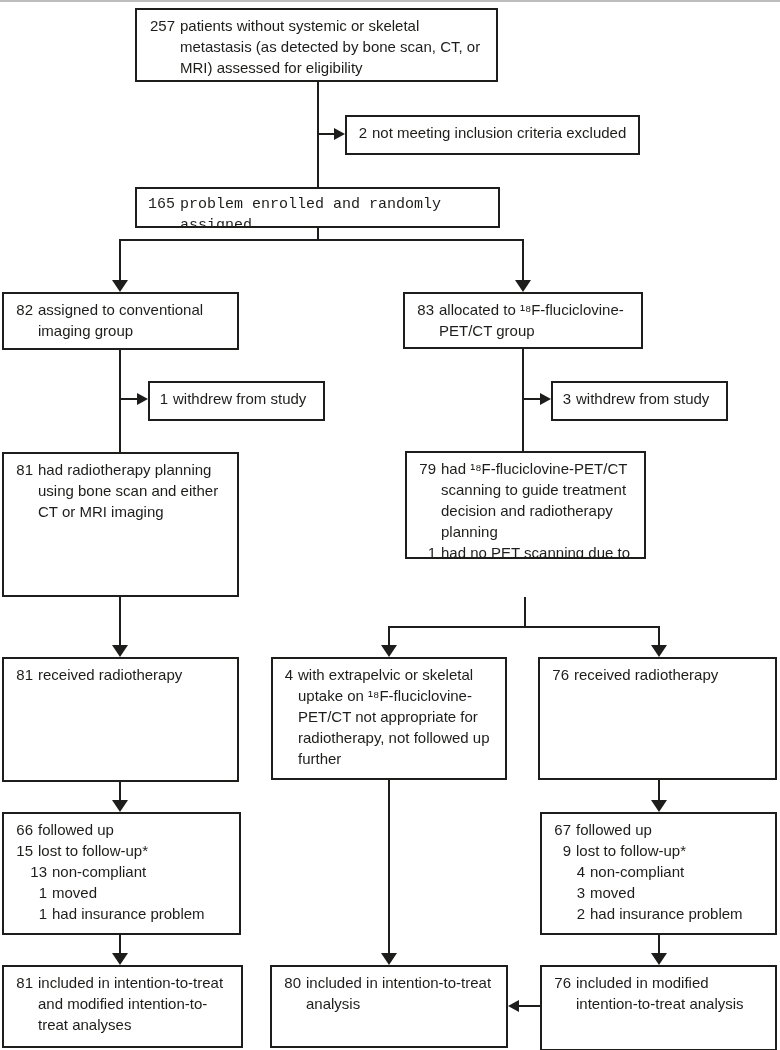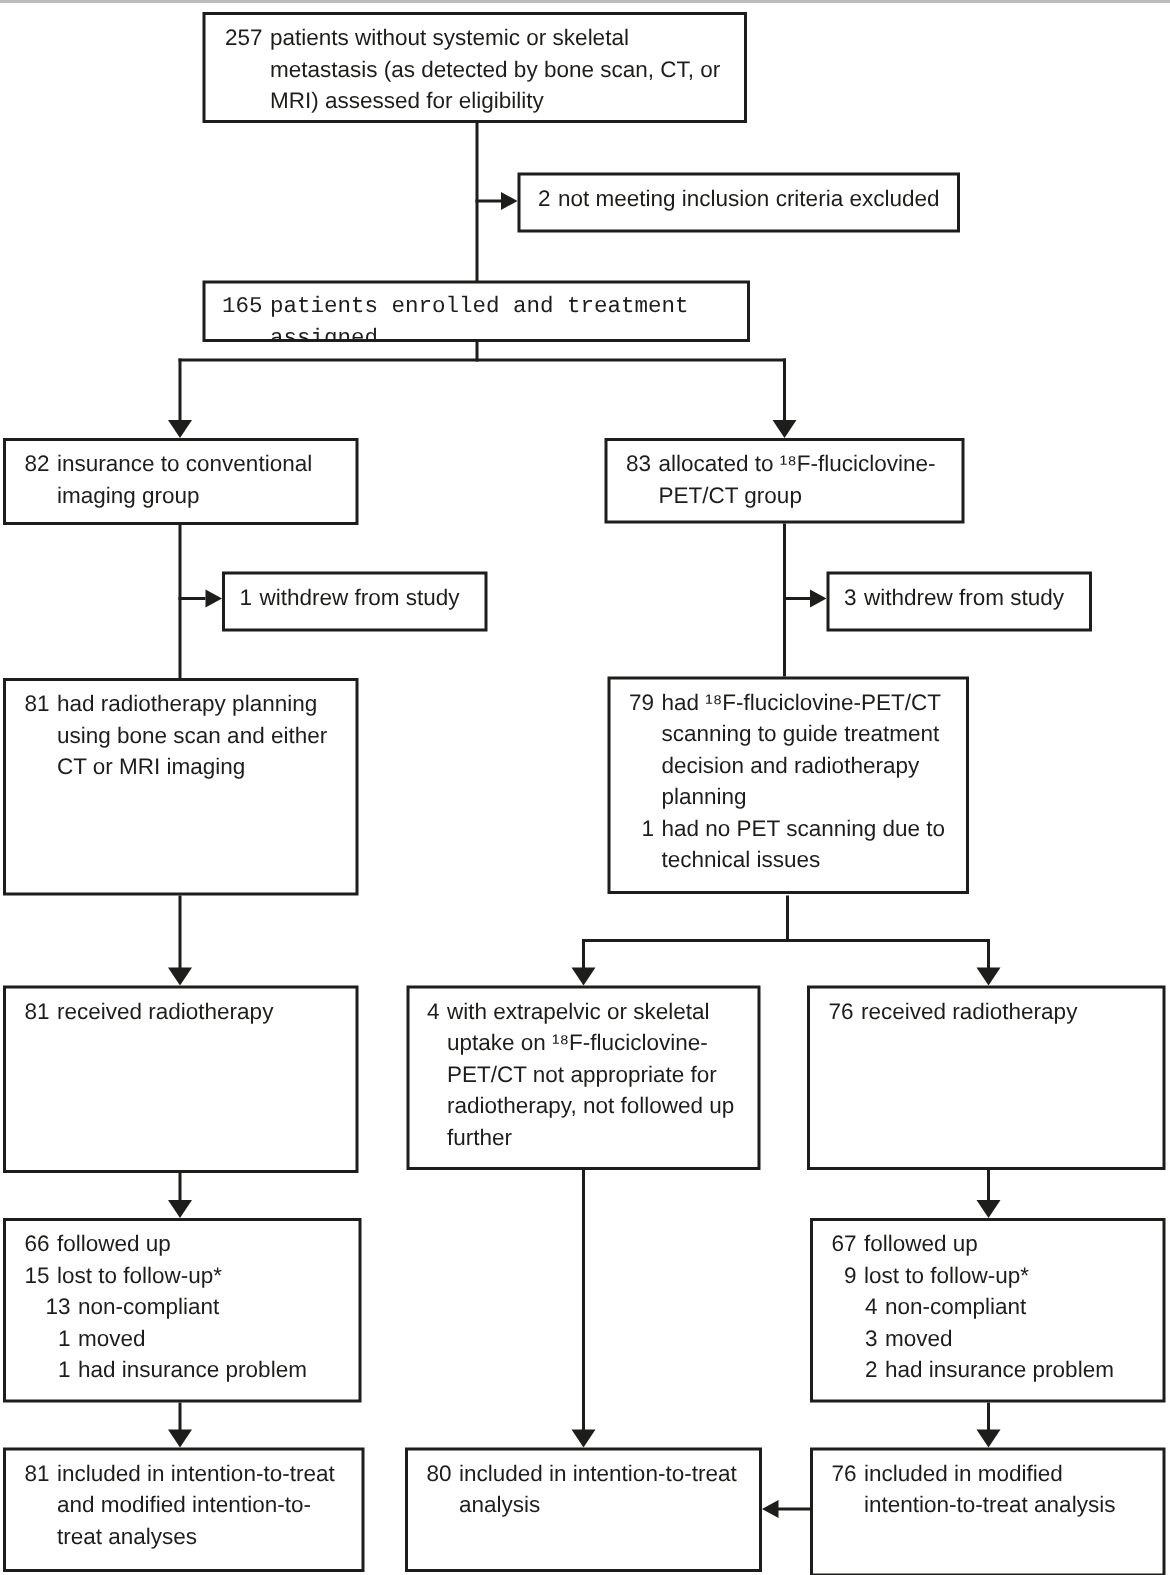--- a/index.html
+++ b/index.html
@@ -52,28 +52,28 @@
 <div class="box" style="left:345px;top:115px;width:295px;height:40px;">
   <div class="row">
     <span class="num" style="width:12px">2</span>
     <span class="txt">not meeting inclusion criteria excluded</span>
   </div>
 </div>
 
 <div class="box" style="left:135px;top:187px;width:365px;height:41px;font-family:Liberation Mono, monospace;">
   <div class="row">
     <span class="num" style="width:30px">165</span>
-    <span class="txt">patients enrolled and treatment assigned</span>
+    <span class="txt">problem enrolled and randomly assigned</span>
   </div>
 </div>
 
 <div class="box" style="left:2px;top:292px;width:237px;height:58px;">
   <div class="row">
     <span class="num" style="width:21px">82</span>
-    <span class="txt">insurance to conventional imaging group</span>
+    <span class="txt">assigned to conventional imaging group</span>
   </div>
 </div>
 
 <div class="box" style="left:403px;top:292px;width:240px;height:57px;">
   <div class="row">
     <span class="num" style="width:21px">83</span>
     <span class="txt">allocated to ¹⁸F-fluciclovine-PET/CT group</span>
   </div>
 </div>
 
@@ -91,21 +91,21 @@
   </div>
 </div>
 
 <div class="box" style="left:2px;top:452px;width:237px;height:145px;">
   <div class="row">
     <span class="num" style="width:21px">81</span>
     <span class="txt">had radiotherapy planning using bone scan and either CT or MRI imaging</span>
   </div>
 </div>
 
-<div class="box" style="left:405px;top:451px;width:241px;height:145px;">
+<div class="box" style="left:405px;top:451px;width:241px;height:108px;">
   <div class="row">
     <span class="num" style="width:21px">79</span>
     <span class="txt">had ¹⁸F-fluciclovine-PET/CT scanning to guide treatment decision and radiotherapy planning</span>
   </div>
   <div class="row">
     <span class="num" style="width:21px">1</span>
     <span class="txt">had no PET scanning due to technical issues</span>
   </div>
 </div>
 

